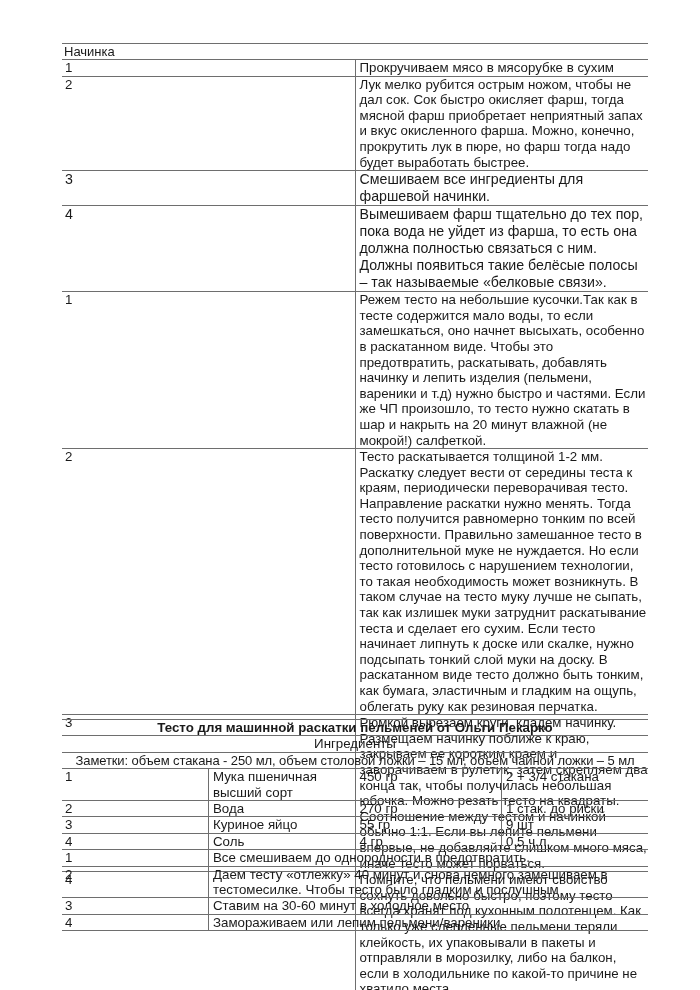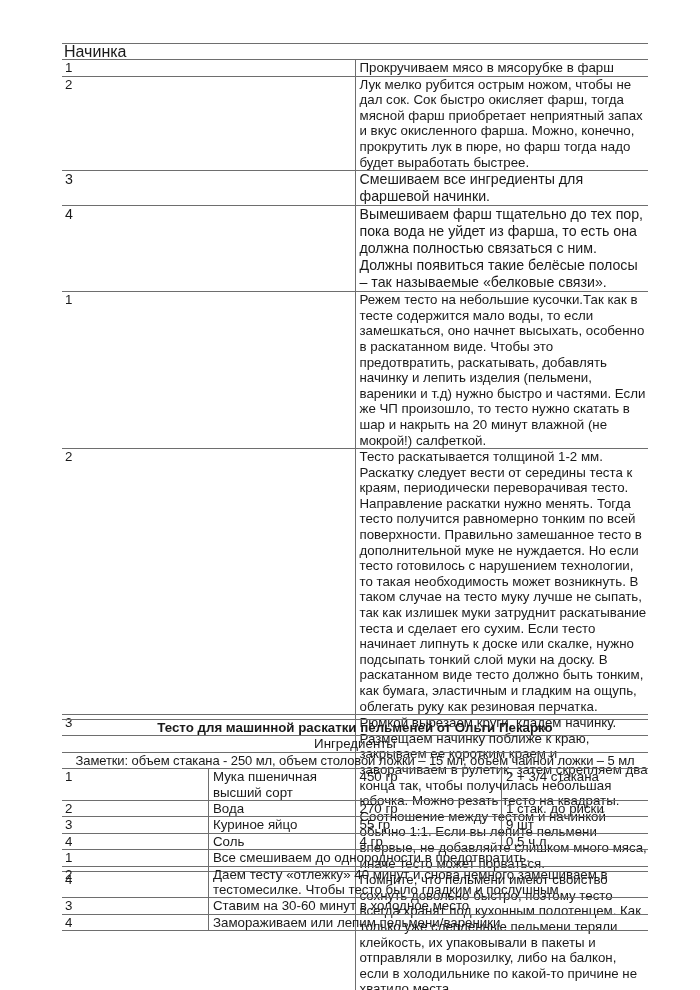--- a/index.html
+++ b/index.html
@@ -4,41 +4,41 @@
 <style>
   html, body { margin:0; padding:0; background:#ffffff; }
   body { width:700px; height:990px; position:relative; overflow:hidden;
          font-family:"Liberation Sans", "DejaVu Sans", sans-serif; color:#1a1a1a; }
   .tbl { position:absolute; left:62px; width:586px; border-collapse:collapse; table-layout:fixed; }
   .tbl td { border-top:1px solid #6e6e6e; border-bottom:1px solid #6e6e6e; padding:0 0 0 4px; vertical-align:top; }
   .t1 { top:43px; }
   .t1 td { font-size:13.3px; line-height:15.6px; }
   .t1 tr.big td { font-size:14.2px; line-height:17px; }
   .t1 .num { width:36px; border-right:1px solid #6e6e6e; padding-left:3px; }
-  .t1 .head td { padding-left:2px; font-size:16px; line-height:15px; }
+  .t1 .head td { padding-left:2px; font-size:13px; line-height:15px; }
   .t2 { top:719px; }
   .t2 td { font-size:13.3px; line-height:15.4px; }
   .t2 .num { width:36px; border-right:1px solid #6e6e6e; padding-left:3px; }
   .t2 .qty { width:70px; border-left:1px solid #6e6e6e; }
   .t2 .alt { width:110px; border-left:1px solid #6e6e6e; padding-left:4px;margin-top:12px; }
   .t2 .center { text-align:center; padding-left:0; }
   .t2 .title { font-weight:bold; }
   .t2 .notes { font-size:13px; padding-left:0; text-align:center; white-space:nowrap; letter-spacing:-0.1px; }
 </style>
 </head>
 <body>
 
 <table class="tbl t1">
   <tbody>
       <tr class="head">
     <td colspan="2" style="height:14px">Начинка</td>
   </tr>
   <tr>
     <td class="num">1</td>
-    <td>Прокручиваем мясо в мясорубке в фарш</td>
+    <td>Прокручиваем мясо в мясорубке в сухим</td>
   </tr>
   <tr>
     <td class="num">2</td>
     <td>Лук мелко рубится острым ножом, чтобы не дал сок. Сок быстро окисляет фарш, тогда мясной фарш приобретает неприятный запах и вкус окисленного фарша. Можно, конечно, прокрутить лук в пюре, но фарш тогда надо будет выработать быстрее.</td>
   </tr>
   <tr class="big">
     <td class="num">3</td>
     <td>Смешиваем все ингредиенты для фаршевой начинки.</td>
   </tr>
   <tr class="big">

